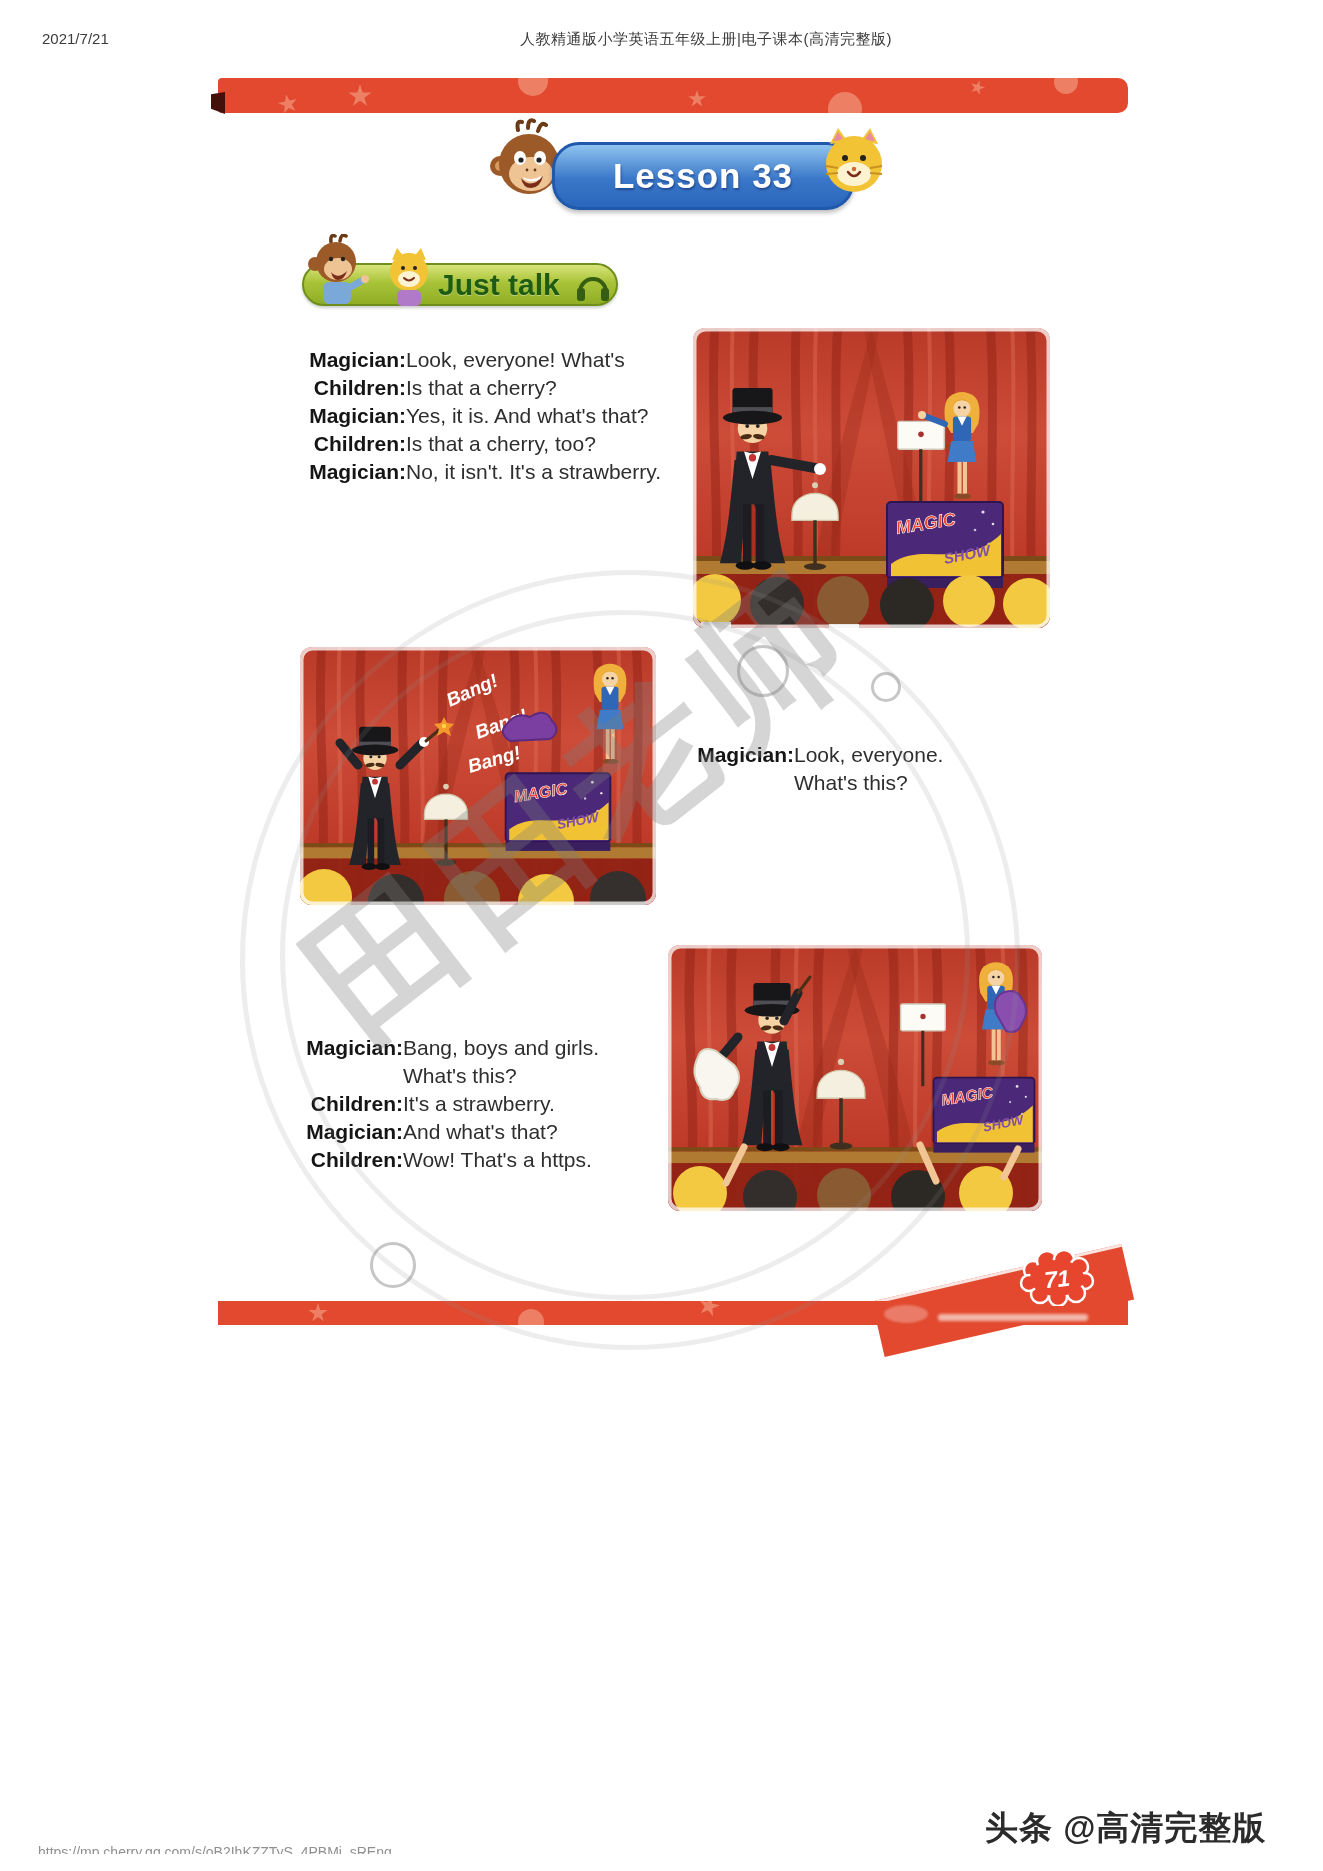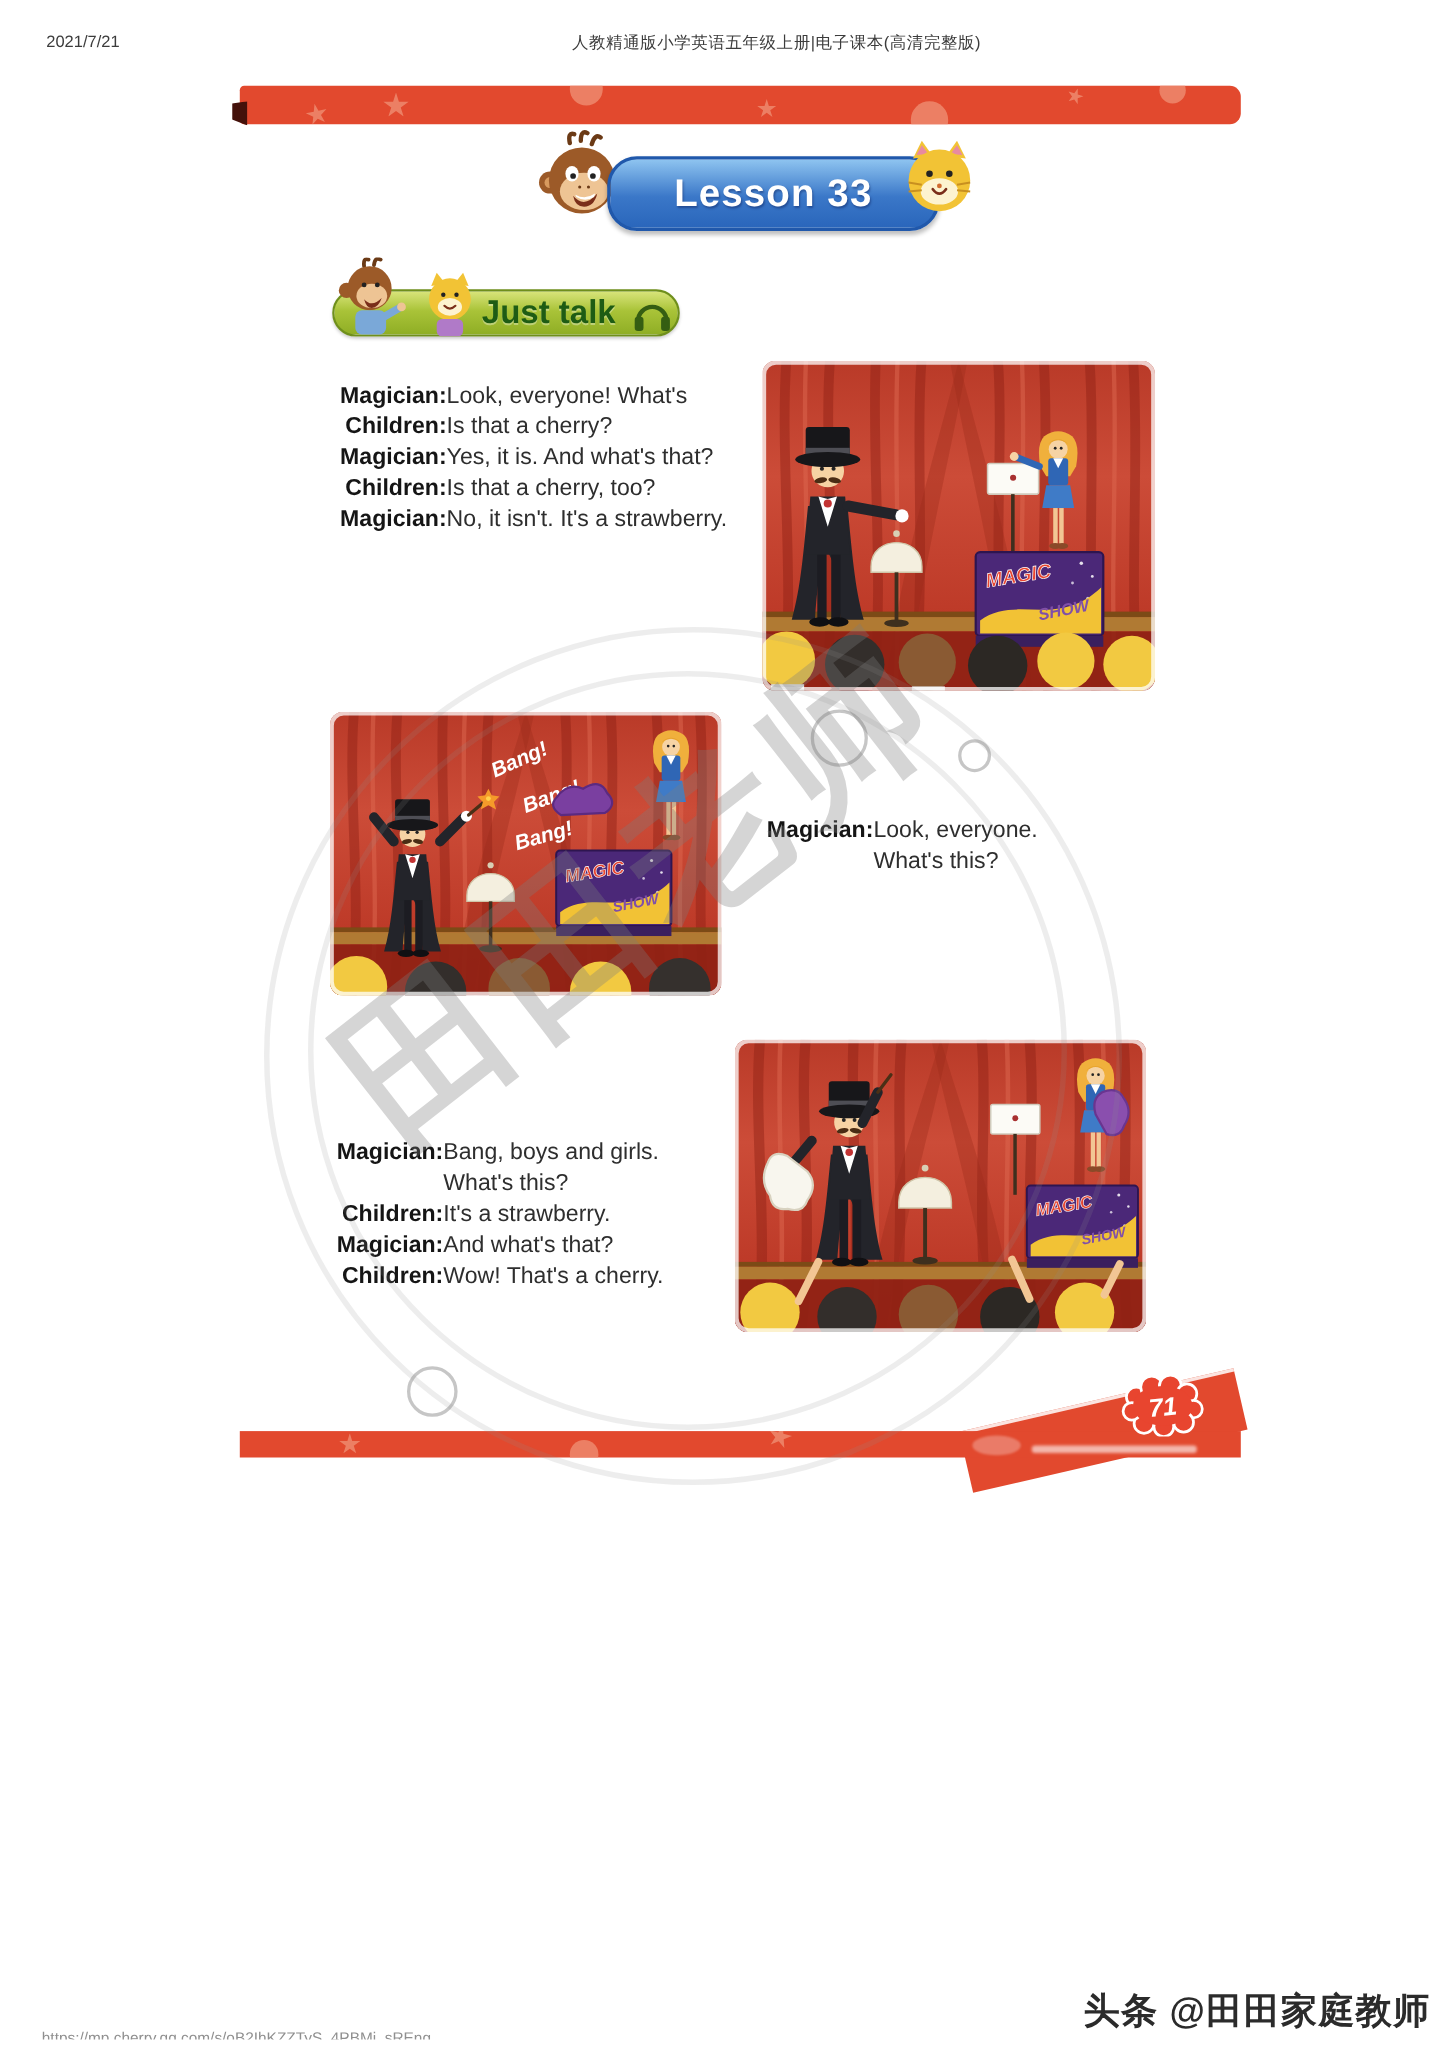--- a/index.html
+++ b/index.html
@@ -353,21 +353,21 @@
     <div class="row">
         <span class="spk">Children:</span>
         <span class="txt">It's a strawberry.</span>
       </div>
     <div class="row">
         <span class="spk">Magician:</span>
         <span class="txt">And what's that?</span>
       </div>
     <div class="row">
         <span class="spk">Children:</span>
-        <span class="txt">Wow! That's a cherry.</span>
+        <span class="txt">Wow! That's a https.</span>
       </div>
   </div>
 
   <div class="abs scene" id="scene3">
     <svg width="374" height="266" viewBox="0 0 374 266">
       <use href="#sym-stage" width="374" height="266"></use>
       <use href="#sym-magician" x="60" y="36" width="88" height="176"></use>
       <path d="M116,76 L130,48" stroke="#23242a" stroke-width="9" stroke-linecap="round"></path>
       <path d="M130,48 L142,32" stroke="#4a2f16" stroke-width="3" stroke-linecap="round"></path>
       <path d="M70,92 L50,116" stroke="#23242a" stroke-width="9" stroke-linecap="round"></path>
@@ -418,15 +418,15 @@
         <circle cx="22" cy="46" r="9"></circle>
         <circle cx="11" cy="35" r="8"></circle>
     </g>
     <ellipse cx="39" cy="30" rx="27" ry="18" fill="#e8452f"></ellipse>
     <text x="39" y="39" text-anchor="middle" font-size="23" font-weight="bold" font-style="italic" fill="#ffffff" transform="rotate(-6 39 30)">71</text>
   </svg>
 
   <div class="abs url-clip">
     <div>https://mp.cherry.qq.com/s/oB2IhKZZTyS_4PBMj_sREng</div>
   </div>
-  <div class="abs credit">头条 @田田家庭教师</div>
+  <div class="abs credit">头条 @高清完整版</div>
 
 </div>
 
 </body></html>

